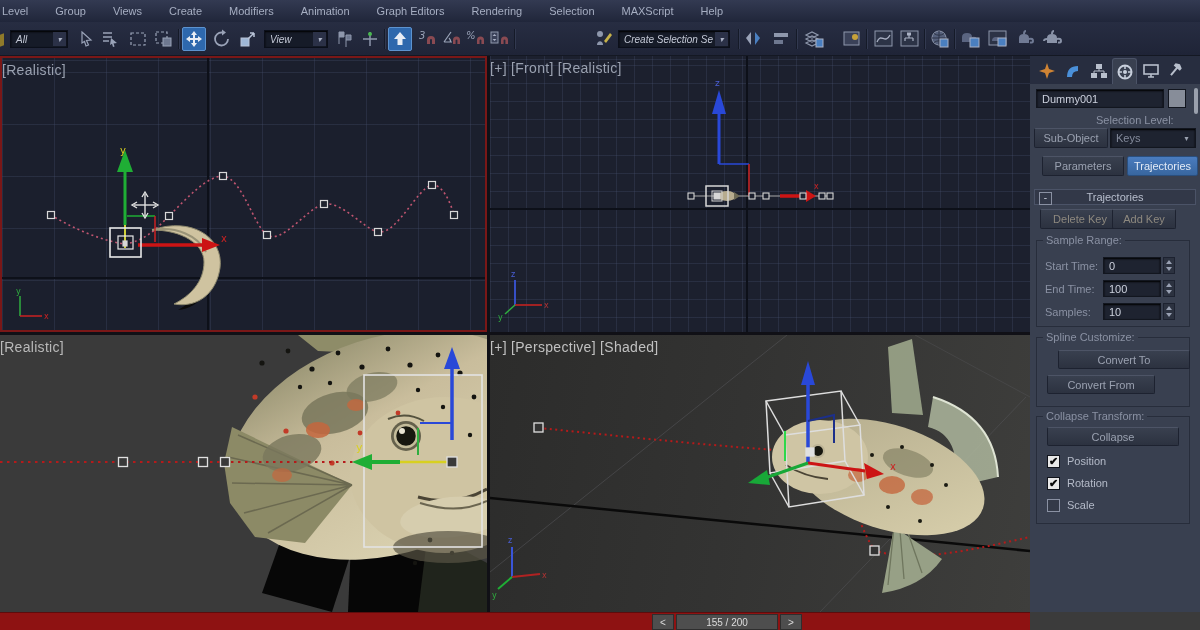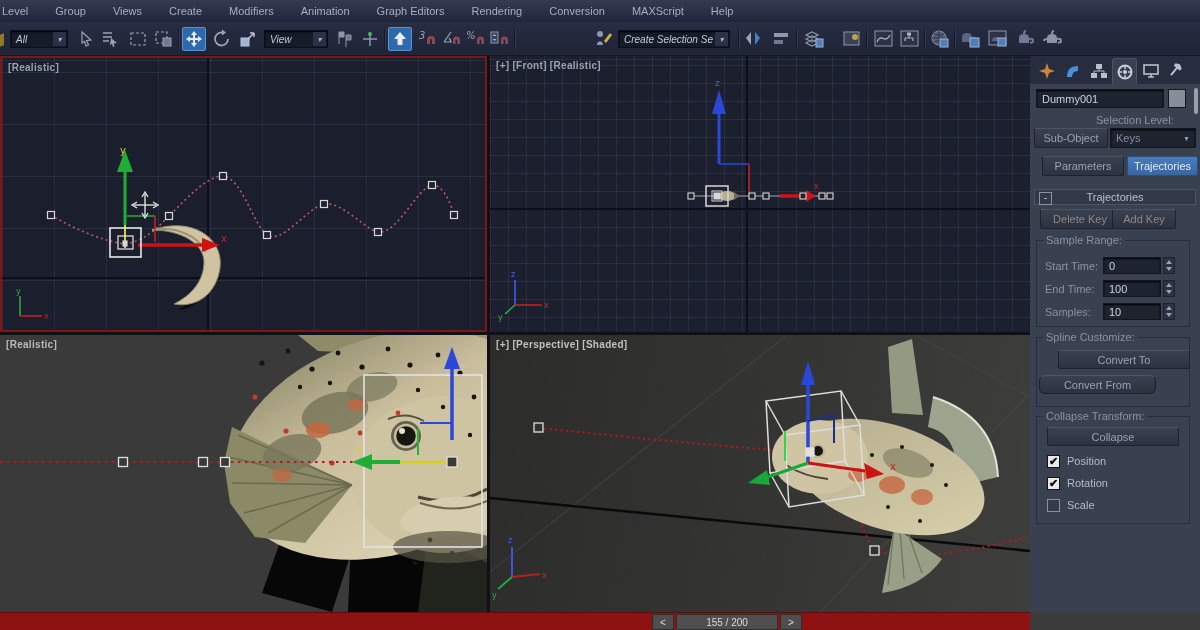--- a/index.html
+++ b/index.html
@@ -23,22 +23,22 @@
      align-items:center;justify-content:center;}
   .ti{position:absolute;width:24px;height:24px;top:5px;display:flex;
      align-items:center;justify-content:center;}
   .ti.active{background:#2e68ad;border:1px solid #5d93cf;box-sizing:border-box;
      border-radius:2px;}
   .tsep{position:absolute;top:7px;width:1px;height:20px;background:#151a28;
      box-shadow:1px 0 0 #323950;}
   
   .vparea{left:0;top:56px;width:1030px;height:556px;background:#101016;}
   .vp{position:absolute;overflow:hidden;}
-  .vp-label{position:absolute;left:6px;top:4px;font-size:10px;letter-spacing:.3px;
-     color:#9aa1b0;z-index:5;cursor:default;font-weight:bold;}
+  .vp-label{position:absolute;left:0;top:4px;font-size:14px;letter-spacing:.3px;
+     color:#9aa1b0;z-index:5;cursor:default;}
   .vp-tl{left:0;top:0;width:487px;height:276px;background-color:#1b1f2d;
      border:2px solid #7a1717;box-sizing:border-box;
      background-image:repeating-linear-gradient(to right,rgba(70,80,112,.30) 0 1px,transparent 1px 52px),
                       repeating-linear-gradient(to bottom,rgba(70,80,112,.30) 0 1px,transparent 1px 52px);
      background-position:0 0,0 14px;}
   .vp-tr{left:490px;top:0;width:540px;height:276px;background-color:#1c202e;
      background-image:repeating-linear-gradient(to right,rgba(74,84,116,.28) 0 1px,transparent 1px 18px),
                       repeating-linear-gradient(to bottom,rgba(74,84,116,.28) 0 1px,transparent 1px 18px);
      background-position:0 0,0 9px;}
   .vp-bl{left:0;top:279px;width:487px;height:277px;background:#3a3a3a;}
@@ -103,21 +103,21 @@
 
   <div class="abs menubar">
     <span class="menu-item">Level</span>
     <span class="menu-item">Group</span>
     <span class="menu-item">Views</span>
     <span class="menu-item">Create</span>
     <span class="menu-item">Modifiers</span>
     <span class="menu-item">Animation</span>
     <span class="menu-item">Graph Editors</span>
     <span class="menu-item">Rendering</span>
-    <span class="menu-item">Conversion</span>
+    <span class="menu-item">Selection</span>
     <span class="menu-item">MAXScript</span>
     <span class="menu-item">Help</span>
   </div>
 
   <div class="abs toolbar">
     <div class="abs" style="left:0;top:12px;width:4px;height:12px;background:#8f7a2a;transform:skewY(-20deg);"></div>
     <div class="combo" style="left:10px;top:8px;width:58px;">
       <span>All</span>
       <span class="dd">▾</span>
     </div>
@@ -671,21 +671,21 @@
         </div>
       <div class="spin" style="left:126px;top:62px;">
           <i class="up"></i>
           <i class="dn"></i>
         </div>
     </div>
 
     <div class="pfs" style="left:6px;top:281px;width:154px;height:70px;">
       <span class="legend">Spline Customize:</span>
       <div class="pbtn" style="left:21px;top:12px;width:132px;height:19px;">Convert To</div>
-      <div class="pbtn" style="left:2px;top:37px;width:117px;height:19px;border-radius:6px;">Convert From</div>
+      <div class="pbtn" style="left:10px;top:37px;width:108px;height:19px;">Convert From</div>
     </div>
 
     <div class="pfs" style="left:6px;top:360px;width:154px;height:108px;">
       <span class="legend">Collapse Transform:</span>
       <div class="pbtn" style="left:10px;top:10px;width:132px;height:19px;">Collapse</div>
       <div class="chk" style="left:10px;top:38px;"><span>✔</span></div>
       <div class="plabel" style="left:30px;top:38px;color:#b4bac8;">Position</div>
       <div class="chk" style="left:10px;top:60px;"><span>✔</span></div>
       <div class="plabel" style="left:30px;top:60px;color:#b4bac8;">Rotation</div>
       <div class="chk empty" style="left:10px;top:82px;"><span></span></div>

